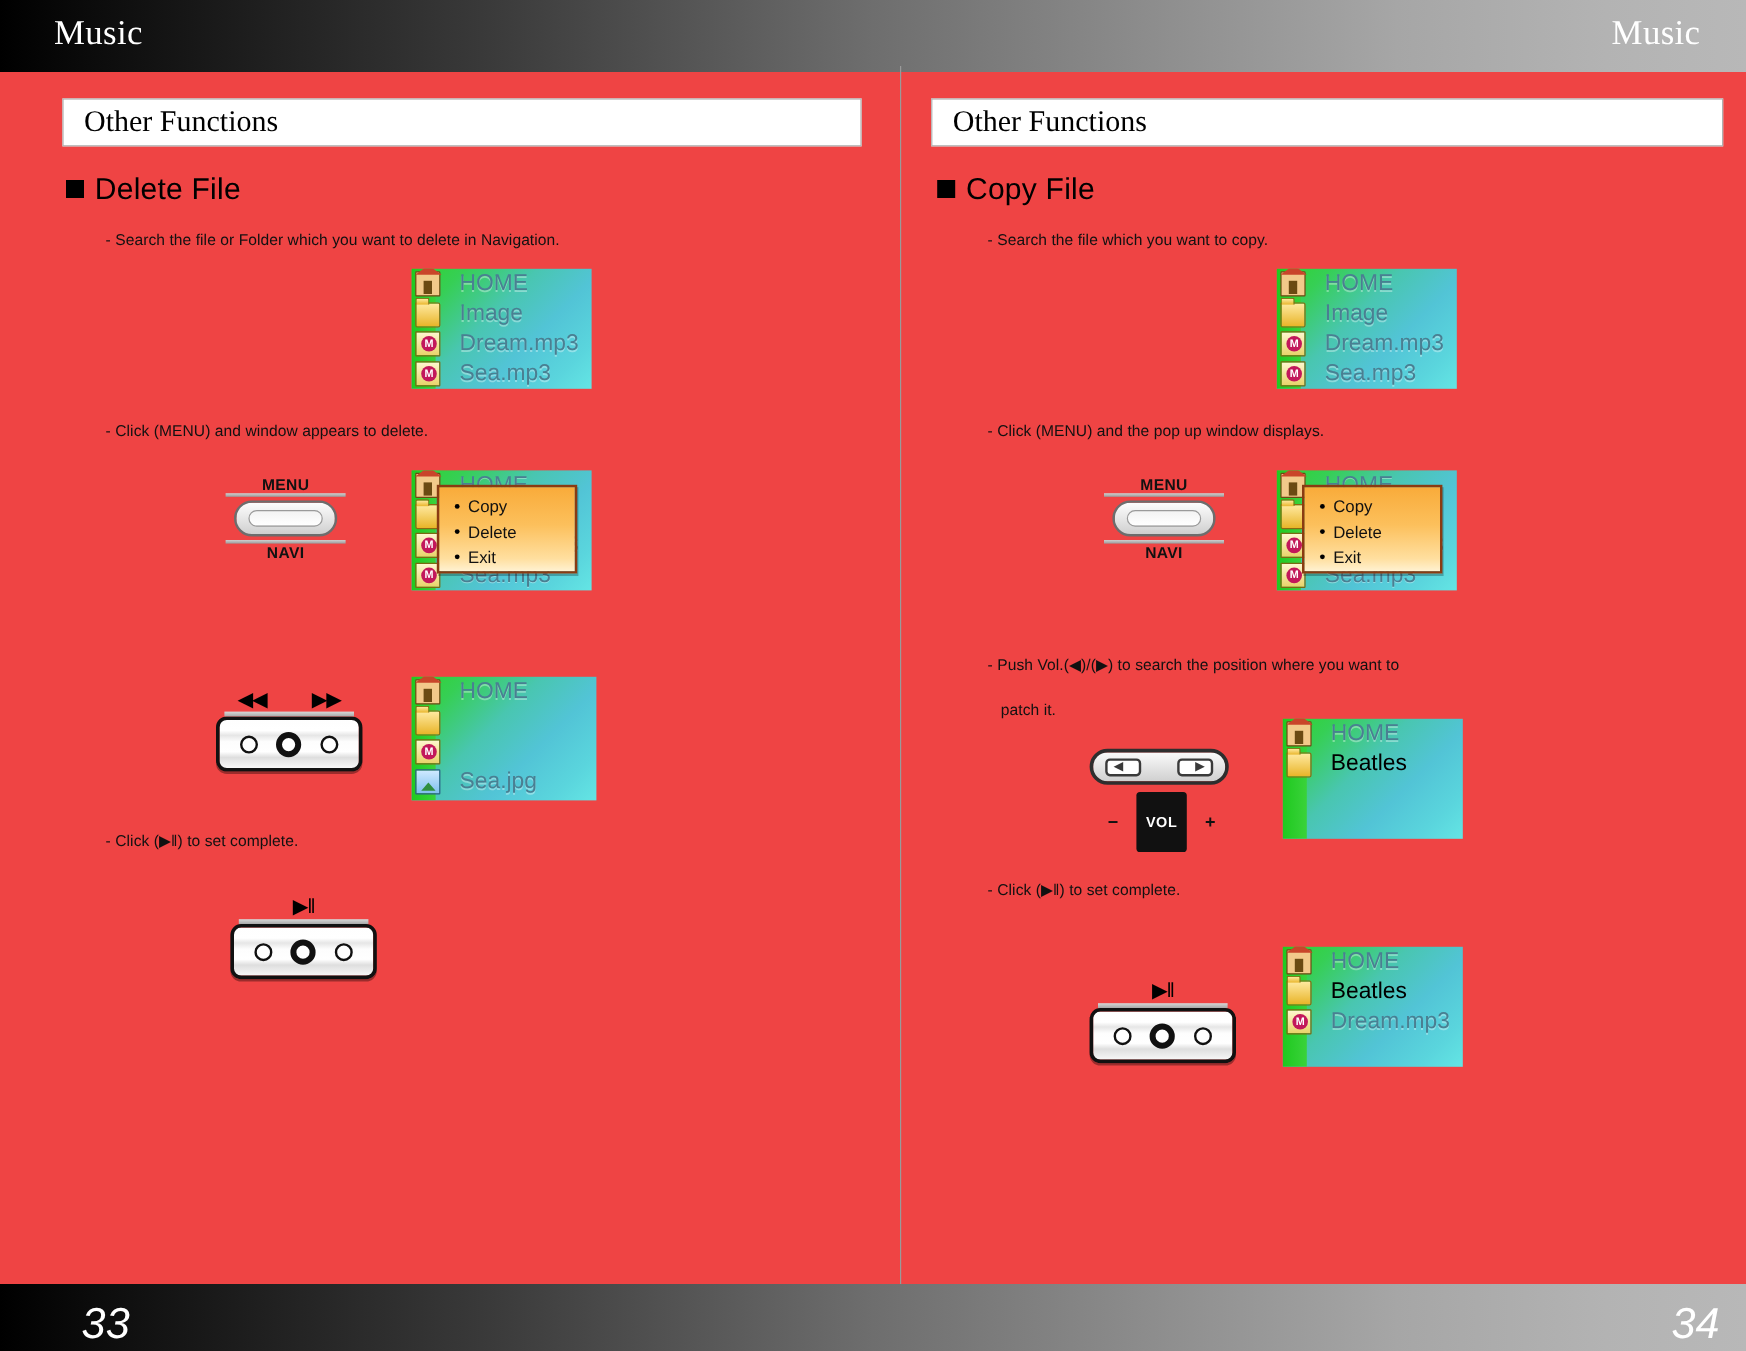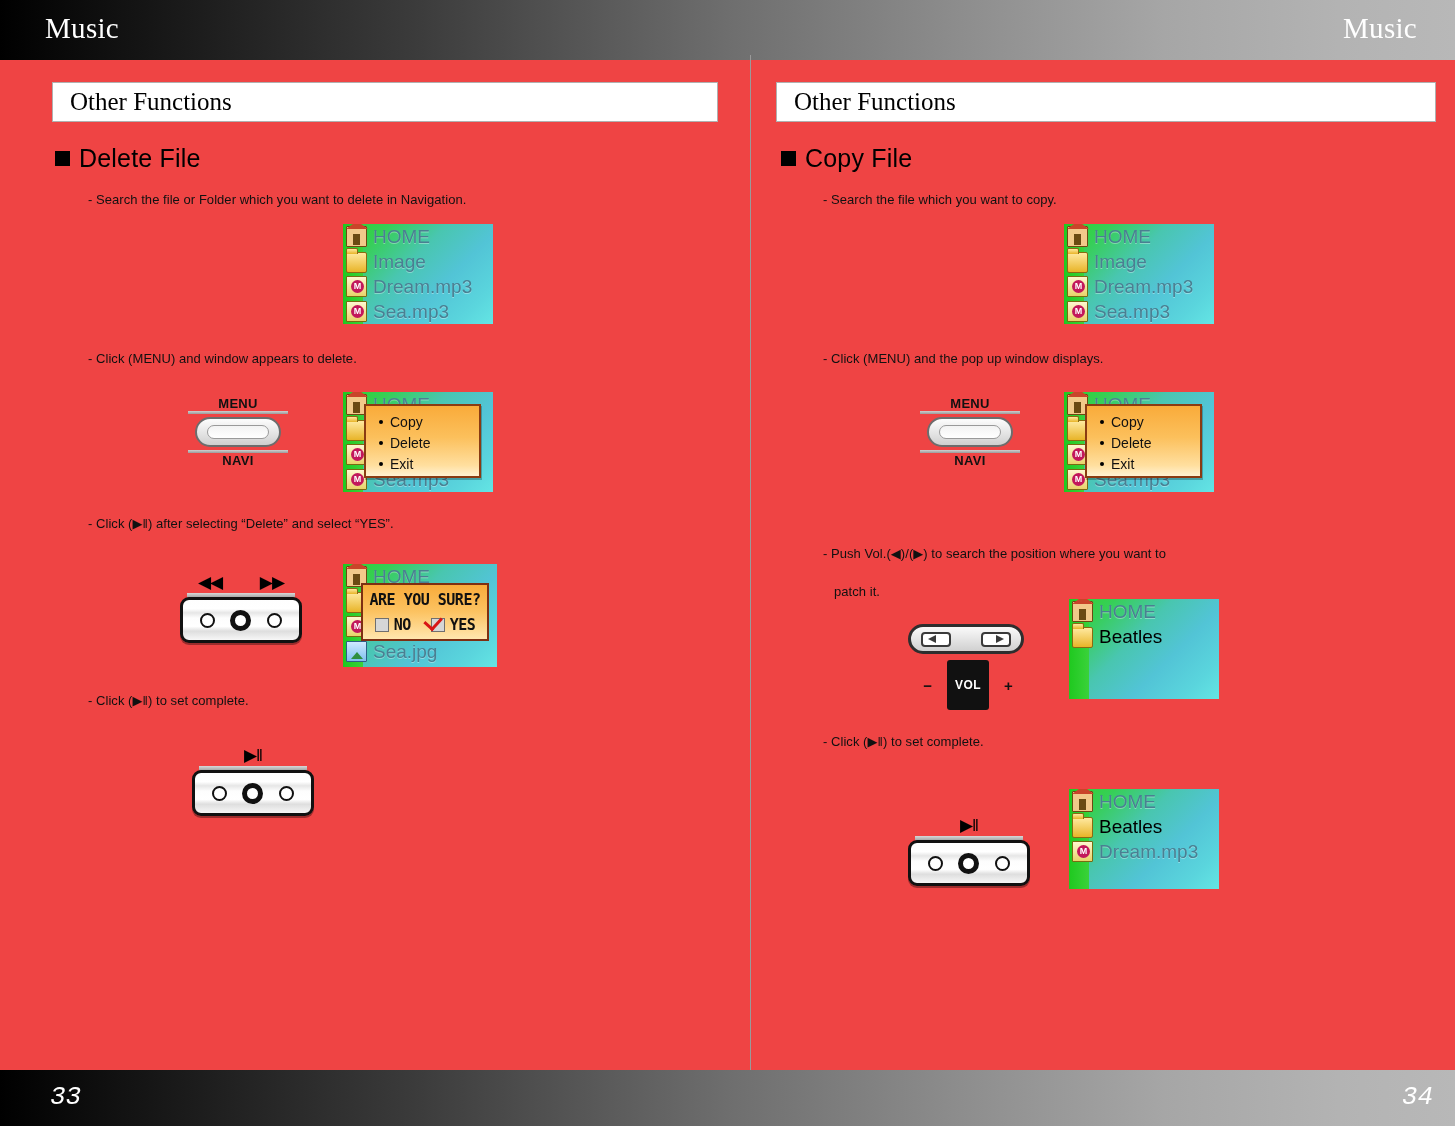--- a/index.html
+++ b/index.html
@@ -30,23 +30,24 @@
     font-family: "Liberation Serif", serif;
     font-size: 29px;
     letter-spacing: .3px;
   }
   #header-title-left  { left: 45px; }
   #header-title-right { right: 38px; }
 
   .page-num {
     position: absolute; top: 1082px;
     color: #ffffff;
-    font-family: Liberation Mono, monospace;
+    font-family: Liberation Sans, sans-serif;
     font-style: italic;
-    font-size: 26px;
+    font-size: 36px;
+    margin-left: 18px;
   }
   #page-num-left  { left: 50px; }
   #page-num-right { right: 22px; }
 
   
   #center-divider {
     position: absolute; left: 750px; top: 55px;
     width: 1px; height: 1015px;
     background: #9a9a9a;
   }
@@ -112,21 +113,21 @@
     position: relative;
     display: flex;
     align-items: center;
     height: 25px;
     padding-left: 3px;
   }
   .lcd-label {
     font-size: 19px;
     font-family: "Liberation Sans", sans-serif;
     color: #4a7f92;
-    margin-left: 6px;
+    margin-left: 16px;
     text-shadow: 0 1px 0 rgba(255,255,255,.35);
     white-space: nowrap;
   }
   .lcd-label.sel { color: #000; text-shadow: none; }
 
   
   .icn { position: relative; width: 21px; height: 21px; flex: 0 0 21px; }
   .icn.home {
     background: #f2c98a;
     border: 1.5px solid #6b4a12;
@@ -402,21 +403,20 @@
         </div>
         <div class="popup-item">
           <span class="dot"></span><span>Delete</span>
         </div>
         <div class="popup-item">
           <span class="dot"></span><span>Exit</span>
         </div>
       </div>
     </div>
 
-    <div class="step-text" style="left:88px; top:472px;">- Click (▶‖) after selecting “Delete” and select “YES”.</div>
 
     <div class="hw transport" style="left:180px; top:527px; width:122px;">
       <div class="icons split">
         <span>◀◀</span>
         <span>▶▶</span>
       </div>
       <div class="bar">
         <span class="knob sm"></span>
         <span class="knob lg"></span>
         <span class="knob sm"></span>
@@ -431,31 +431,20 @@
       </div>
       <div class="lcd-row">
         <span class="icn folder"></span>
       </div>
       <div class="lcd-row">
         <span class="icn mp3"></span>
       </div>
       <div class="lcd-row">
         <span class="icn jpg"></span>
         <span class="lcd-label">Sea.jpg</span>
-      </div>
-      <div class="confirm" style="left:18px; top:19px; width:128px; height:58px;">
-        <div class="confirm-title">ARE YOU SURE?</div>
-        <div class="confirm-row">
-          <span>
-            <span class="chk"></span><span class="confirm-opt">NO</span>
-          </span>
-          <span>
-            <span class="chk on"></span><span class="confirm-opt">YES</span>
-          </span>
-        </div>
       </div>
     </div>
 
     <div class="step-text" style="left:88px; top:649px;">- Click (▶‖) to set complete.</div>
 
     <div class="hw transport" style="left:192px; top:700px; width:122px;">
       <div class="icons center">
         <span>▶‖</span>
       </div>
       <div class="bar">

